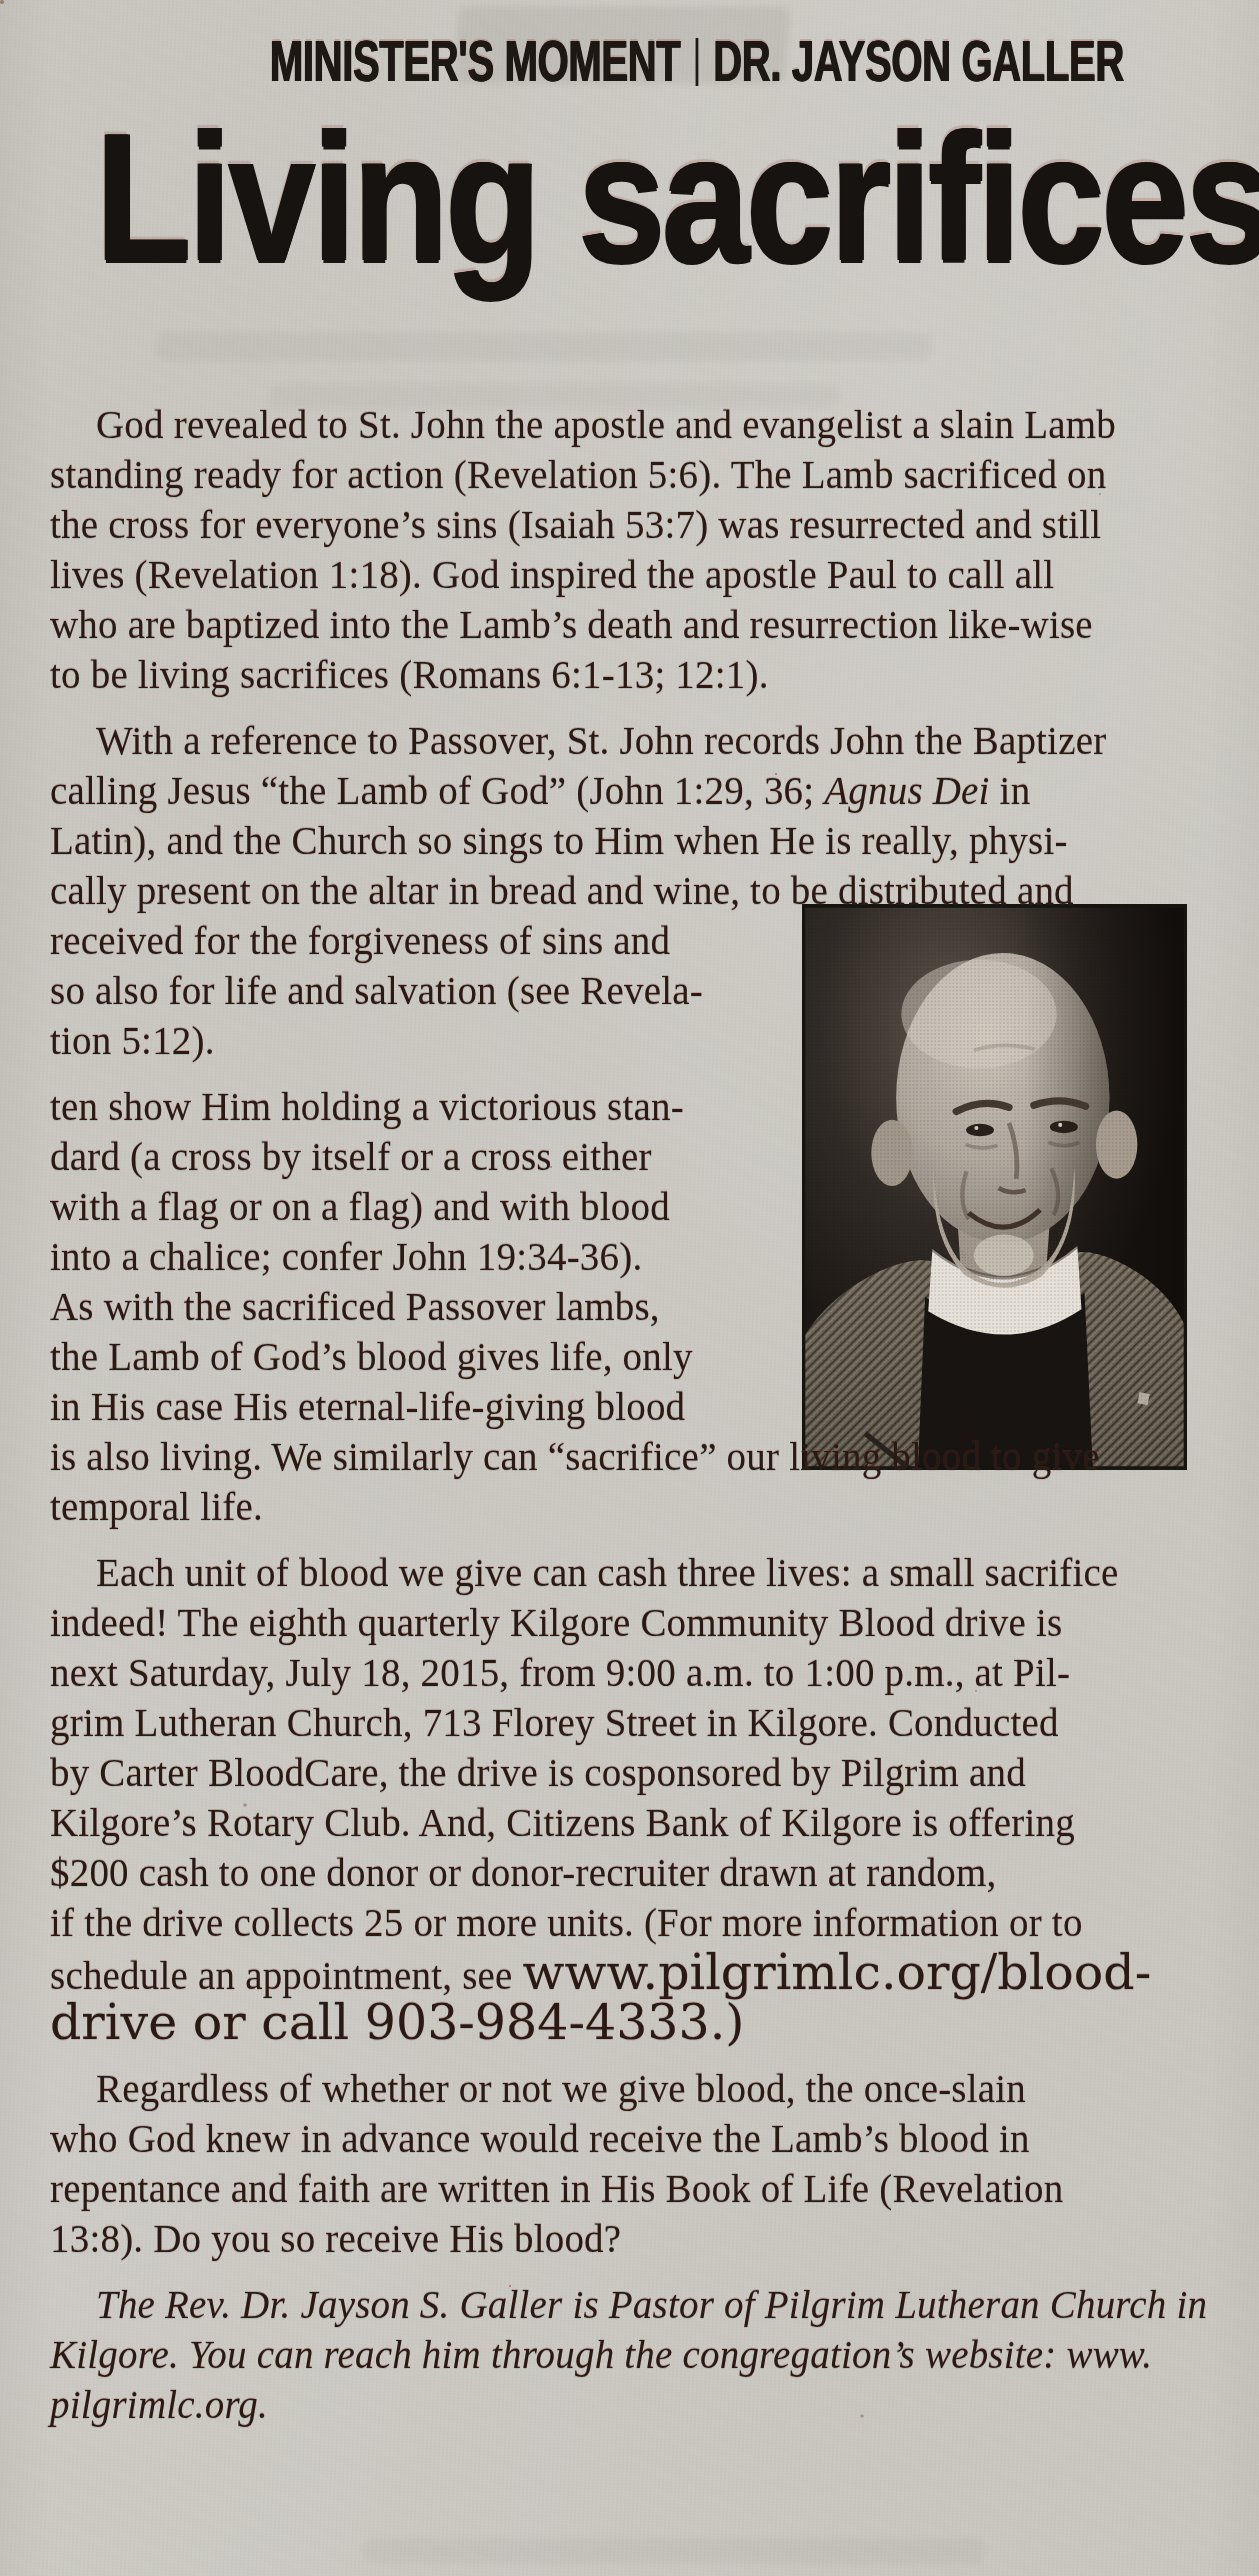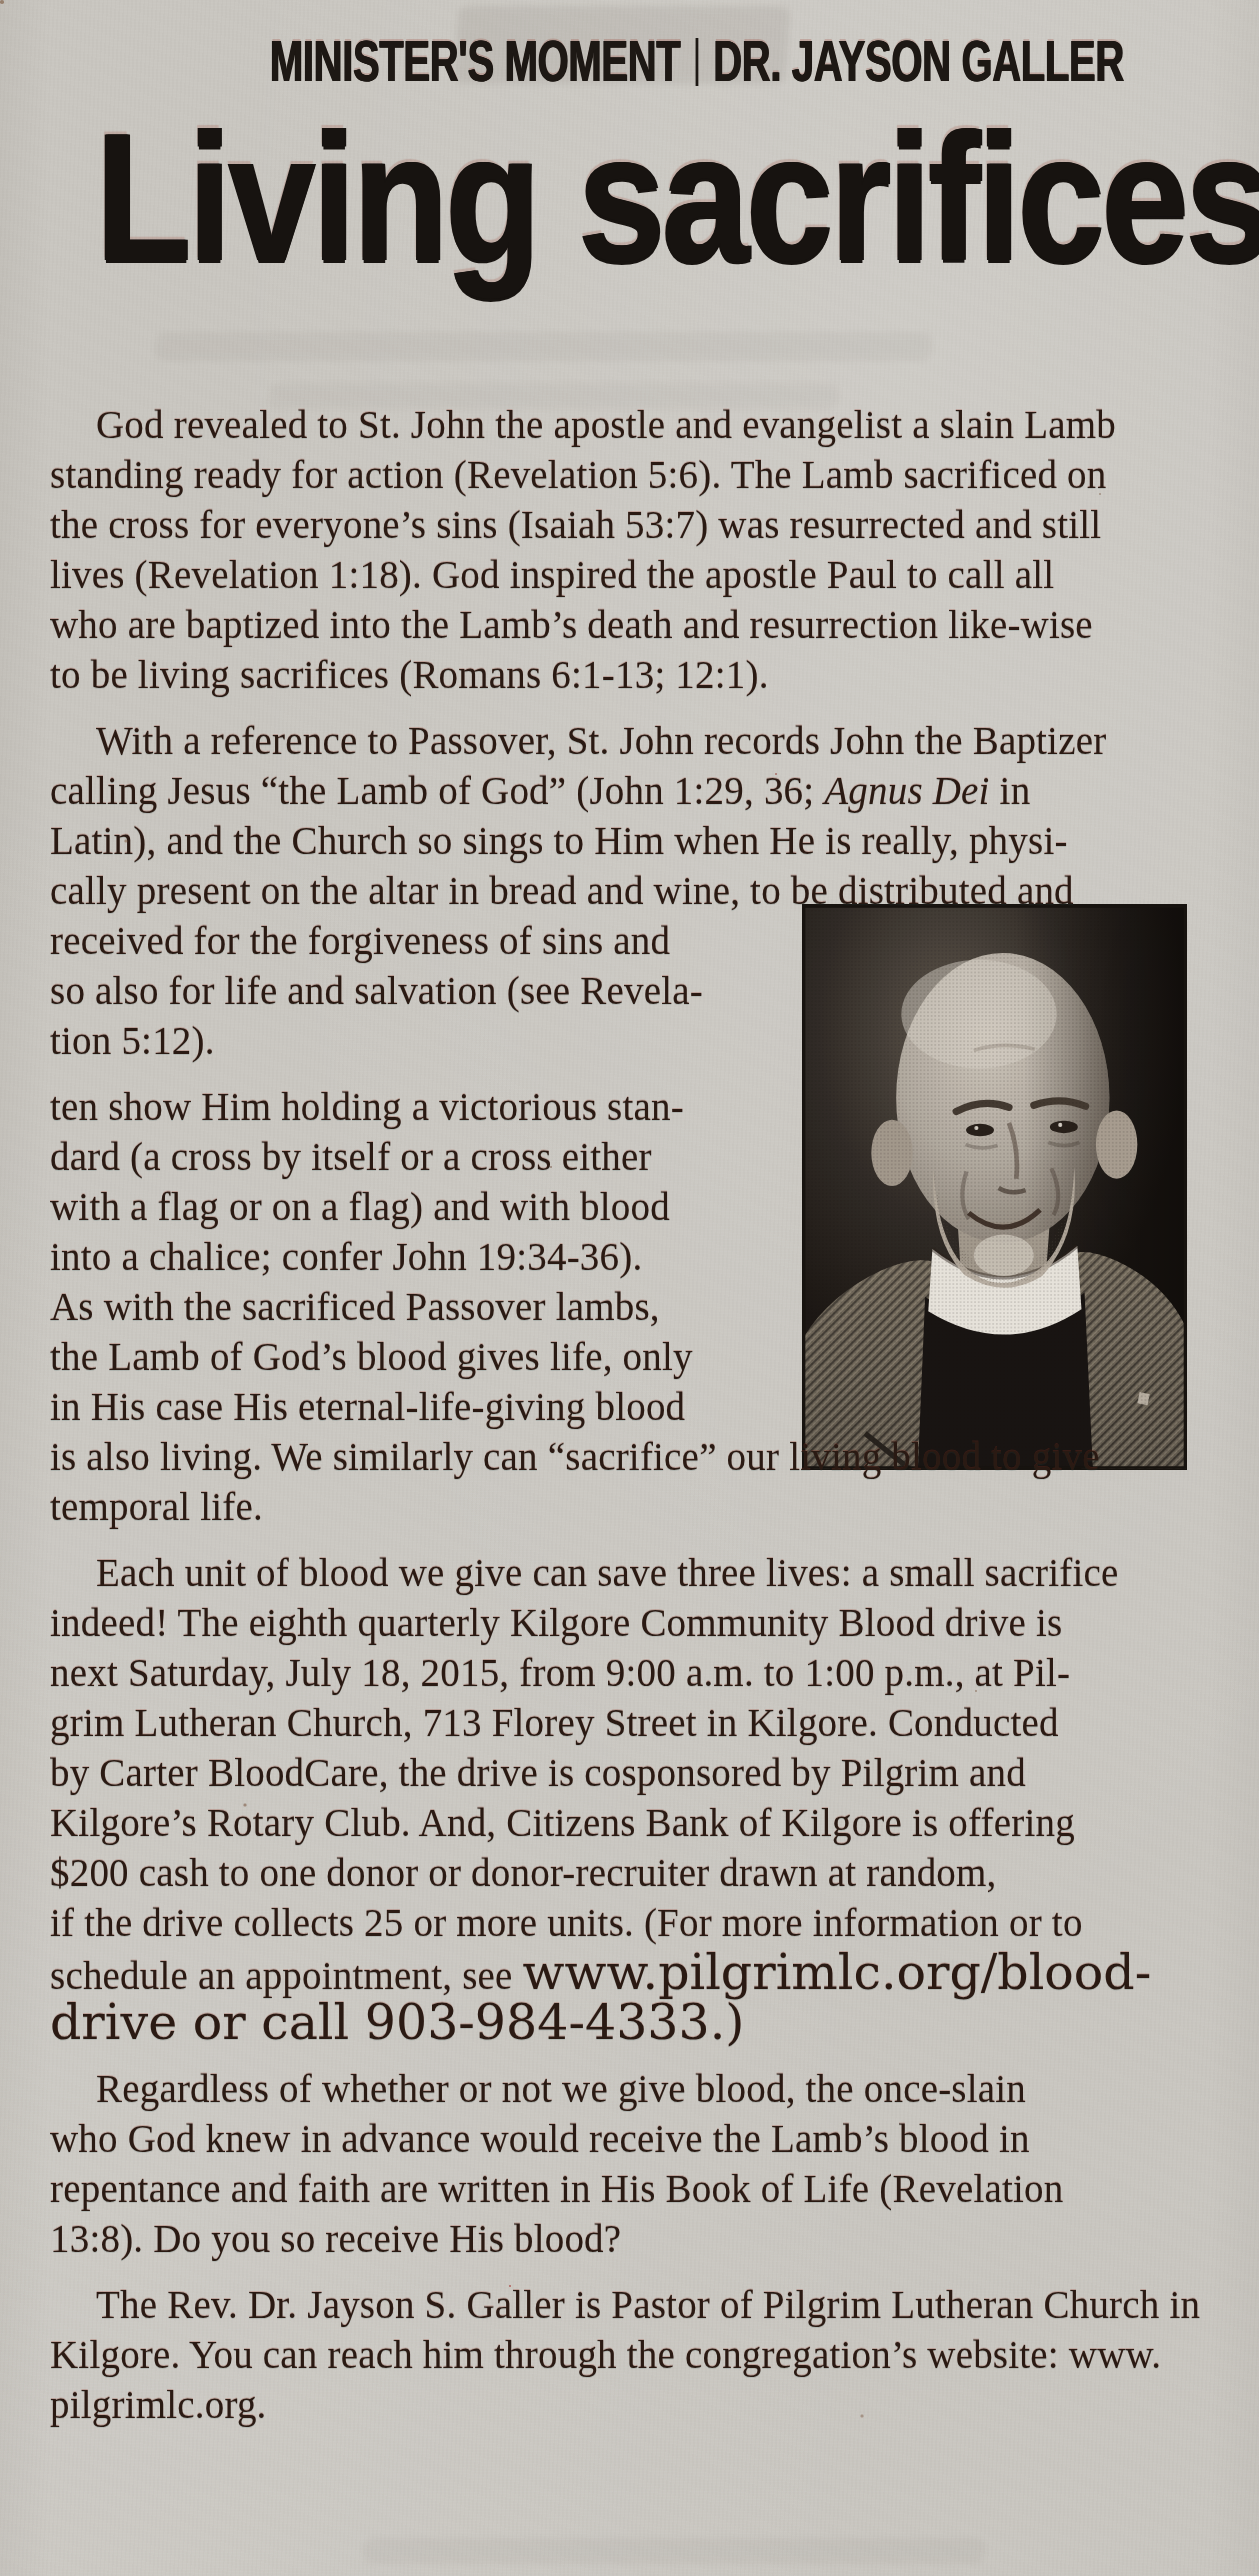--- a/index.html
+++ b/index.html
@@ -69,21 +69,21 @@
     letter-spacing:0.2px;
     color:#2a1a13;
   }
   .para{margin:16px;}
   .ln{
     height:50px;white-space:nowrap;
     text-shadow:0 -0.8px 0 rgba(145,55,38,0.26), 0 1px 0.5px rgba(45,85,85,0.16);
   }
   .ln.ind{text-indent:46px;}
   .it{font-style:italic;}
-  .p-italic .ln{}
+  .p-italic .ln{font-style:italic;}
   .contact{font-family:"DejaVu Serif", serif;font-size:49px;letter-spacing:0;}
   
   #photo-float{
     float:right;
     width:383px;height:564px;
     margin:-10.4px 26px 24px 28.5px;
     display:none;
     box-shadow:0 0 0 1px #17130f;
     background:#17130f;
   }
@@ -234,21 +234,21 @@
         <div class="ln"><span>dard (a cross by itself or a cross either</span></div>
         <div class="ln"><span>with a flag or on a flag) and with blood</span></div>
         <div class="ln"><span>into a chalice; confer John 19:34-36).</span></div>
         <div class="ln"><span>As with the sacrificed Passover lambs,</span></div>
         <div class="ln"><span>the Lamb of God’s blood gives life, only</span></div>
         <div class="ln"><span>in His case His eternal-life-giving blood</span></div>
         <div class="ln"><span>is also living. We similarly can “sacrifice” our living blood to give</span></div>
         <div class="ln"><span>temporal life.</span></div>
       </div>
       <div class="para">
-        <div class="ln ind"><span>Each unit of blood we give can save three lives: a small sacrifice</span></div>
+        <div class="ln ind"><span>Each unit of blood we give can cash three lives: a small sacrifice</span></div>
         <div class="ln"><span>indeed! The eighth quarterly Kilgore Community Blood drive is</span></div>
         <div class="ln"><span>next Saturday, July 18, 2015, from 9:00 a.m. to 1:00 p.m., at Pil-</span></div>
         <div class="ln"><span>grim Lutheran Church, 713 Florey Street in Kilgore. Conducted</span></div>
         <div class="ln"><span>by Carter BloodCare, the drive is cosponsored by Pilgrim and</span></div>
         <div class="ln"><span>Kilgore’s Rotary Club. And, Citizens Bank of Kilgore is offering</span></div>
         <div class="ln"><span>$200 cash to one donor or donor-recruiter drawn at random,</span></div>
         <div class="ln"><span>if the drive collects 25 or more units. (For more information or to</span></div>
         <div class="ln"><span>schedule an appointment, see </span><span class="contact">www.pilgrimlc.org/blood-</span></div>
         <div class="ln"><span class="contact">drive or call 903-984-4333.)</span></div>
       </div>

